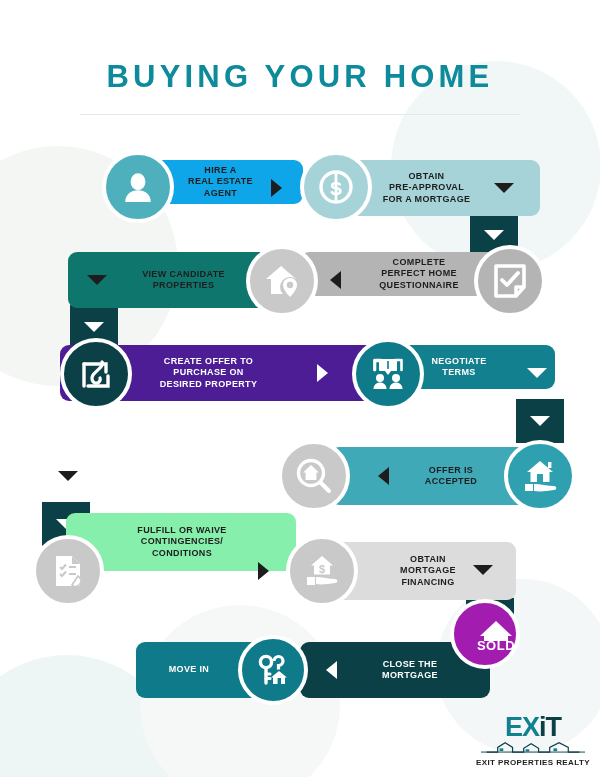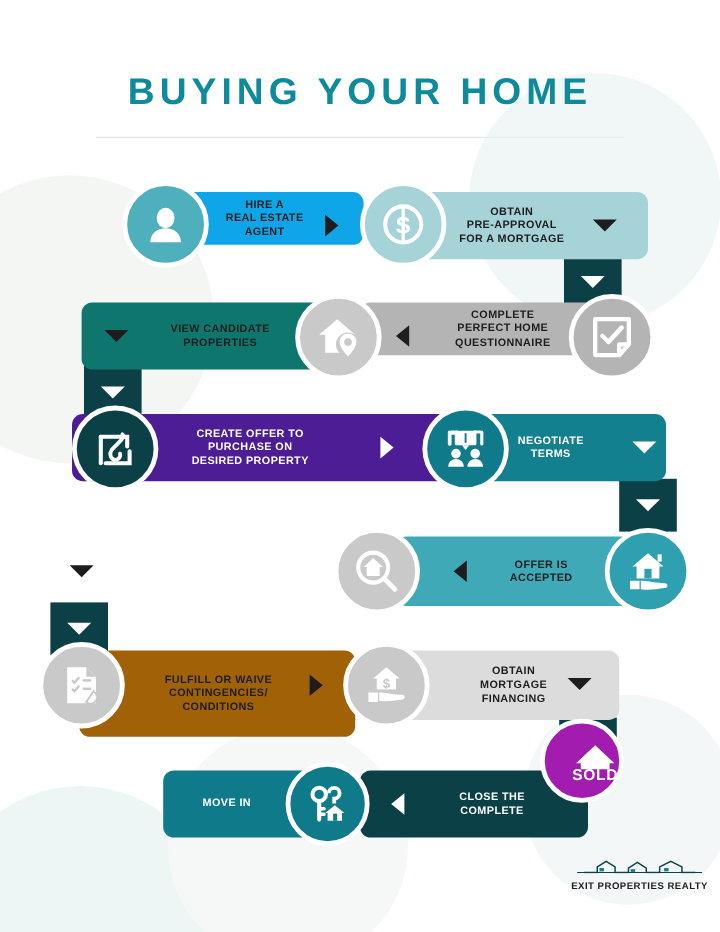--- a/index.html
+++ b/index.html
@@ -173,21 +173,21 @@
     <div class="tri tri-down-w" style="position:static;"></div>
   </div>
 
   <div class="bar" style="left:60px;top:332px;width:327px;height:56px;background:#4c1d95;">
     <span class="label txt-light" style="margin-right:30px;">CREATE OFFER TO
 PURCHASE ON
 DESIRED PROPERTY</span>
   </div>
   <div class="tri" style="left:317px;top:351px;border-left:11px solid #ffffff;border-top:9px solid transparent;border-bottom:9px solid transparent;"></div>
 
-  <div class="bar" style="left:385px;top:332px;width:170px;height:56px;background:#12808f;">
+  <div class="bar" style="left:385px;top:332px;width:170px;height:44px;background:#12808f;">
     <span class="label txt-light" style="margin-right:22px;">NEGOTIATE
 TERMS</span>
   </div>
   <div class="tri" style="left:527px;top:355px;border-top:10px solid #ffffff;border-left:10px solid transparent;border-right:10px solid transparent;"></div>
 
   <div class="circ" style="left:60px;top:325px;width:72px;height:72px;background:#0c4047;">
     <svg width="36" height="36" viewBox="0 0 36 36" aria-hidden="true">
       <path d="M6 8 h22 v8 M30 20 v10 H10" fill="none" stroke="#fff" stroke-width="3.4" stroke-linecap="round"></path>
       <path d="M6 8 v22" fill="none" stroke="#fff" stroke-width="3.4" stroke-linecap="round"></path>
       <path d="M24 6 c3 3 -6 9 -9 13 c-2 3 -1 7 2 8 c3 1 6 -2 5 -5" fill="none" stroke="#fff" stroke-width="3.2" stroke-linecap="round"></path>
@@ -235,21 +235,21 @@
       <rect x="17" y="17" width="6" height="8" fill="#2ea0b0"></rect>
       <path d="M5 27 h8 v7 H5 z" fill="#fff"></path>
       <path d="M14 27 c6 0 14 2 20 2 c3 0 3 4 0 4 c-7 1 -14 2 -20 1 z" fill="#fff"></path>
     </svg>
   </div>
 
   <div class="conn" style="left:42px;top:489px;width:48px;height:44px;">
     <div class="tri tri-down-w" style="position:static;"></div>
   </div>
 
-  <div class="bar" style="left:66px;top:529px;width:230px;height:72px;background:#a16207;">
+  <div class="bar" style="left:66px;top:500px;width:230px;height:58px;background:#86efac;">
     <span class="label txt-dark" style="margin-left:28px;margin-right:26px;">FULFILL OR WAIVE
 CONTINGENCIES/
 CONDITIONS</span>
   </div>
   <div class="tri tri-right" style="left:258px;top:549px;"></div>
 
   <div class="bar" style="left:318px;top:529px;width:198px;height:58px;background:#dcdcdc;">
     <span class="label txt-dark" style="margin-left:44px;margin-right:22px;">OBTAIN
 MORTGAGE
 FINANCING</span>
@@ -280,21 +280,21 @@
   <div class="conn" style="left:466px;top:585px;width:48px;height:44px;">
     <div class="tri tri-down-w" style="position:static;"></div>
   </div>
 
   <div class="bar" style="left:136px;top:629px;width:140px;height:56px;background:#0f7b8a;">
     <span class="label txt-light" style="margin-right:34px;">MOVE IN</span>
   </div>
 
   <div class="bar" style="left:300px;top:629px;width:190px;height:56px;background:#0c4047;">
     <span class="label txt-light" style="margin-left:30px;">CLOSE  THE
-COMPLETE</span>
+MORTGAGE</span>
   </div>
   <div class="tri" style="left:326px;top:648px;border-right:11px solid #ffffff;border-top:9px solid transparent;border-bottom:9px solid transparent;"></div>
 
   <div class="circ" style="left:238px;top:622px;width:70px;height:70px;background:#0f7b8a;">
     <svg width="36" height="36" viewBox="0 0 36 36" aria-hidden="true">
       <circle cx="11" cy="10" r="5.6" fill="none" stroke="#fff" stroke-width="3.4"></circle>
       <path d="M11 15.6 V31" stroke="#fff" stroke-width="3.4" stroke-linecap="round"></path>
       <path d="M11 22 h4 M11 26.5 h4" stroke="#fff" stroke-width="3" stroke-linecap="round"></path>
       <path d="M19 9 a4.5 4.5 0 1 1 4.5 4.5 v4" fill="none" stroke="#fff" stroke-width="3.2"></path>
       <path d="M24 19 L32 25.5 h-2 V32 h-12 v-6.5 h-2 Z" fill="#fff"></path>
@@ -303,20 +303,23 @@
   </div>
 
   <div class="circ" style="left:450px;top:586px;width:70px;height:70px;background:#a21caf;justify-content:flex-end;">
     <svg width="40" height="38" viewBox="0 0 40 38" aria-hidden="true">
       <path d="M20 6 L36 21 h-4 v5 H8 v-5 H4 Z" fill="#fff"></path>
       <text x="20" y="35" font-family="Liberation Sans, sans-serif" font-size="13" font-weight="bold" fill="#fff" text-anchor="middle" letter-spacing="0.5">SOLD</text>
     </svg>
   </div>
 
   <div class="logo">
+    <div class="logo-word">
+      <span>EX</span><span class="acc">iT</span>
+    </div>
     <svg class="logo-houses" width="112" height="14" viewBox="0 0 112 14" aria-hidden="true">
       <path d="M6 13 L18 13 L18 8 L26 3 L34 8 L34 13 L46 13 L46 9 L54 4 L62 9 L62 13 L74 13 L74 8 L84 3 L94 8 L94 13 L106 13" fill="none" stroke="#0c4047" stroke-width="1.3"></path>
       <rect x="20" y="9" width="4" height="3" fill="#11818f"></rect>
       <rect x="48" y="10" width="4" height="2.5" fill="#11818f"></rect>
       <rect x="78" y="9" width="4" height="3" fill="#11818f"></rect>
       <path d="M0 13 h112" stroke="#0c4047" stroke-width="1"></path>
     </svg>
     <div class="logo-sub">EXIT PROPERTIES REALTY</div>
   </div>
 

